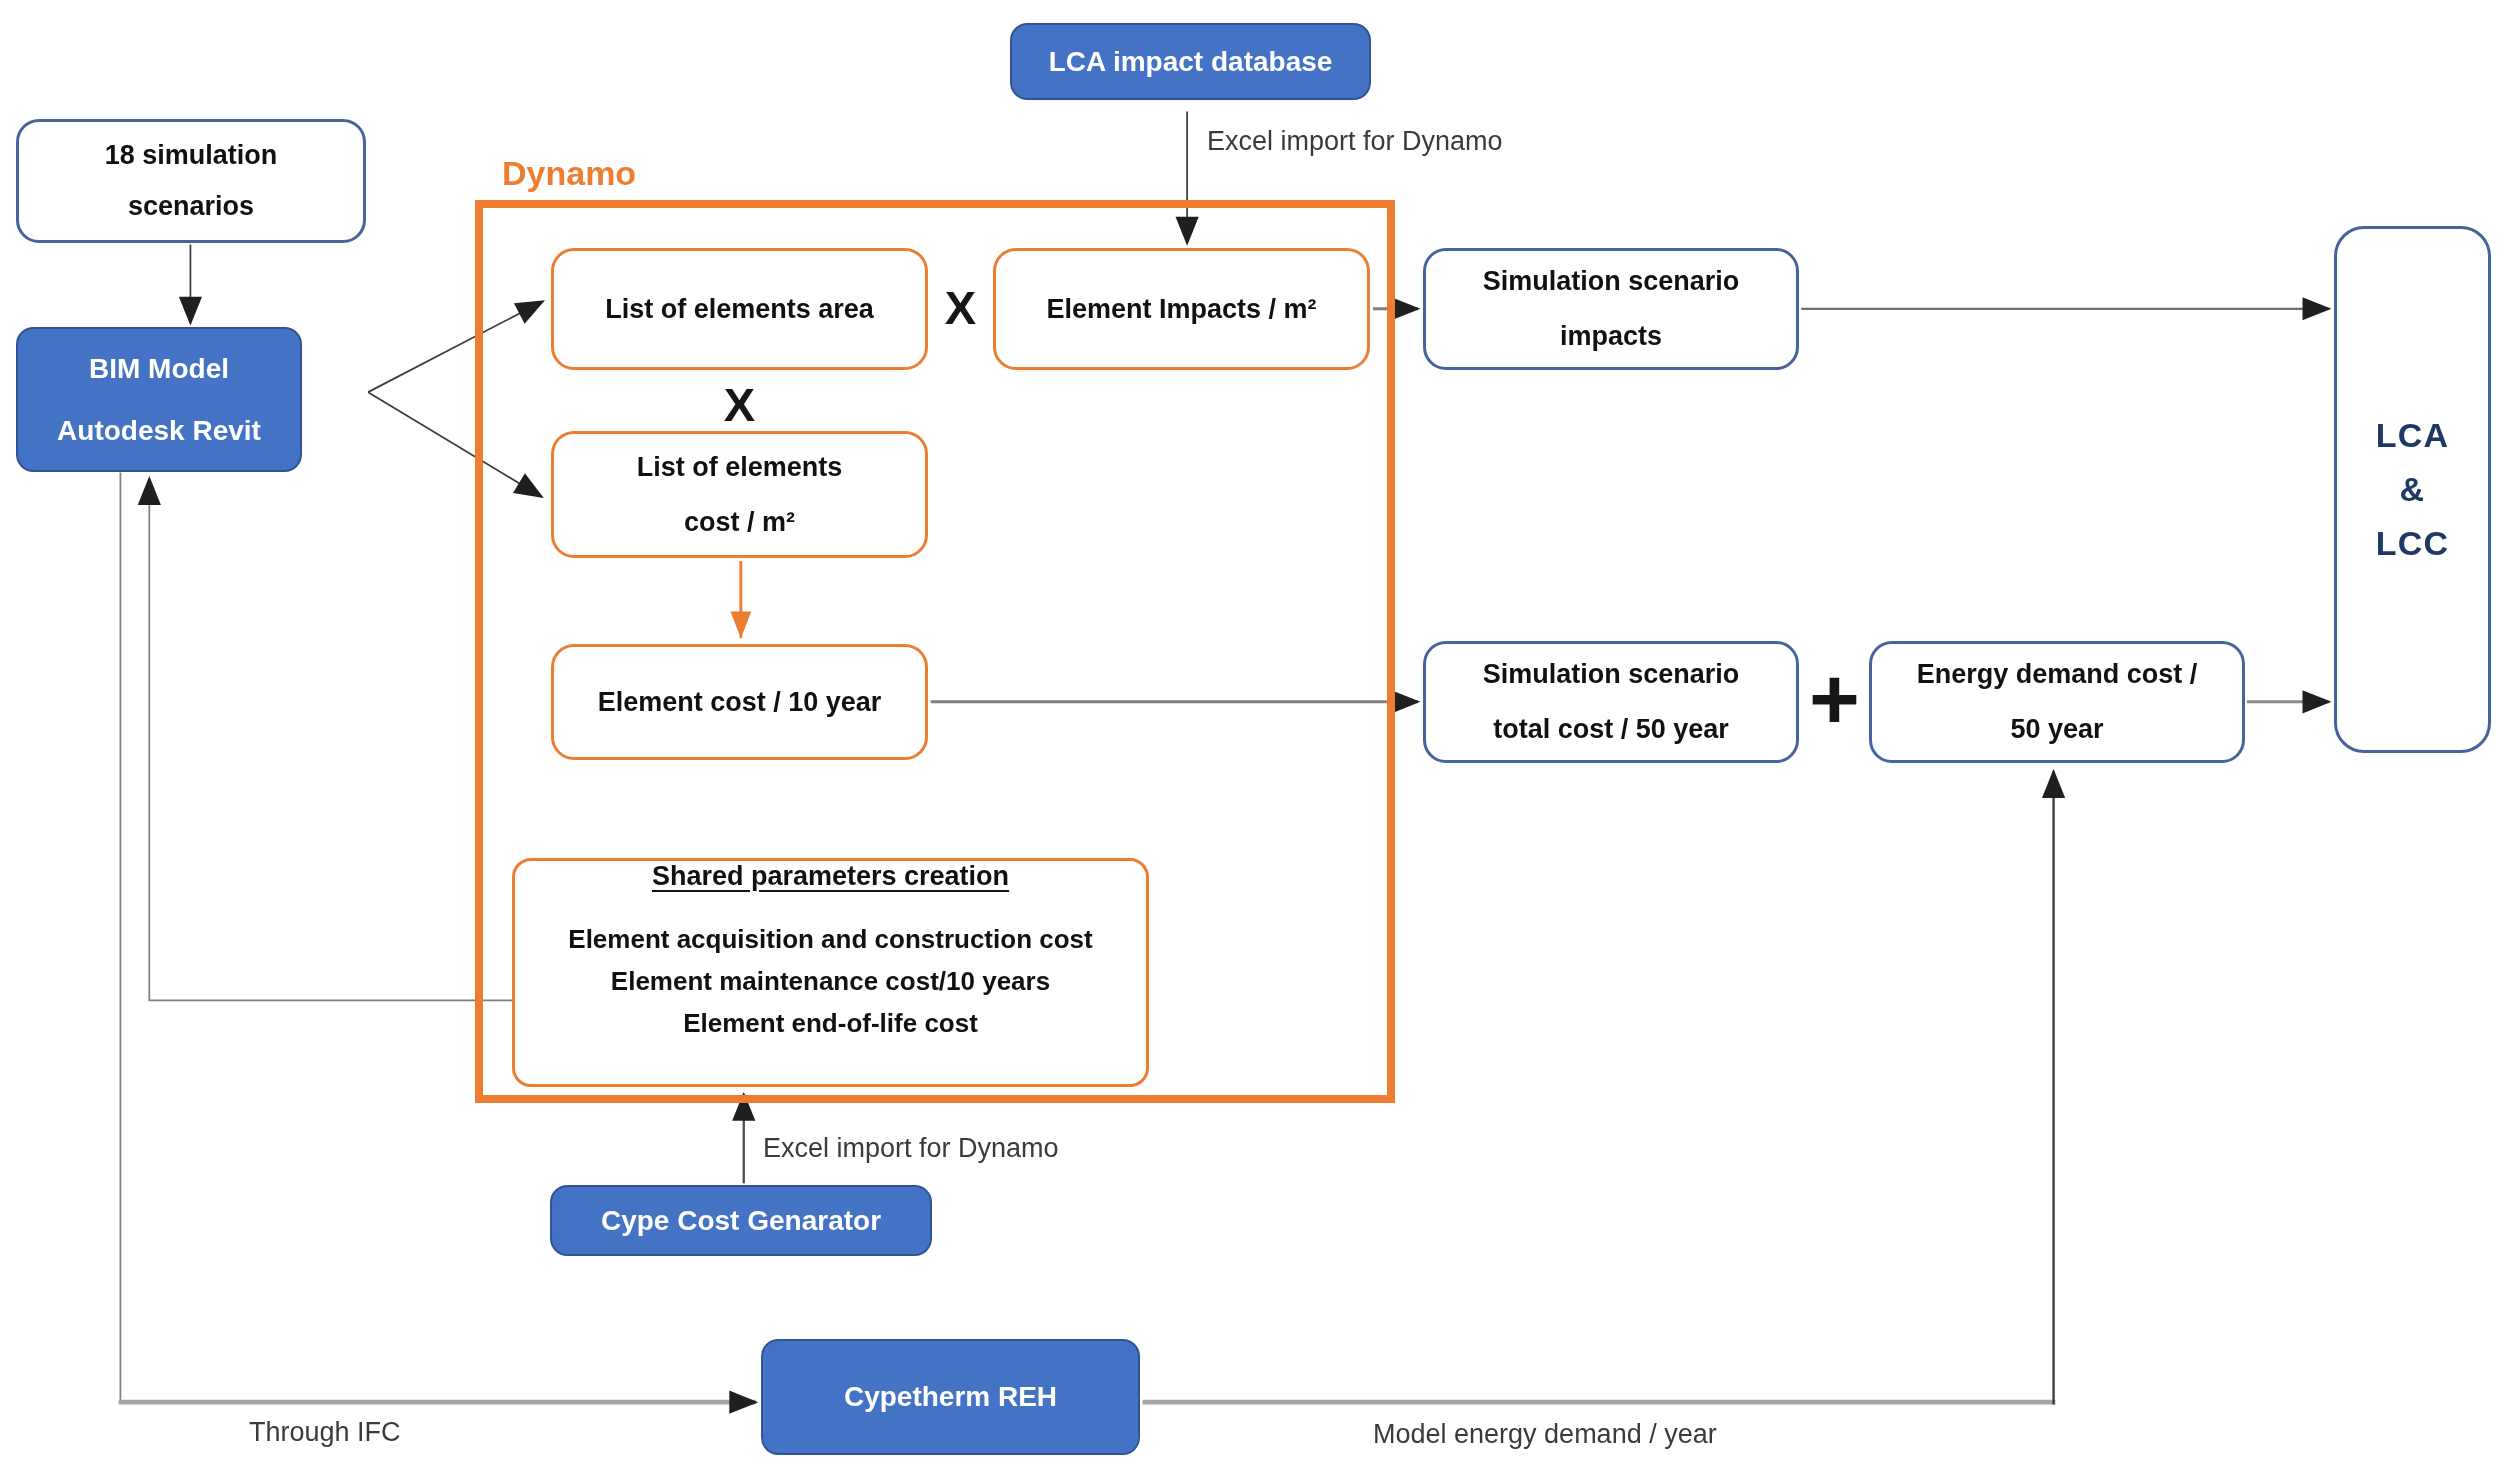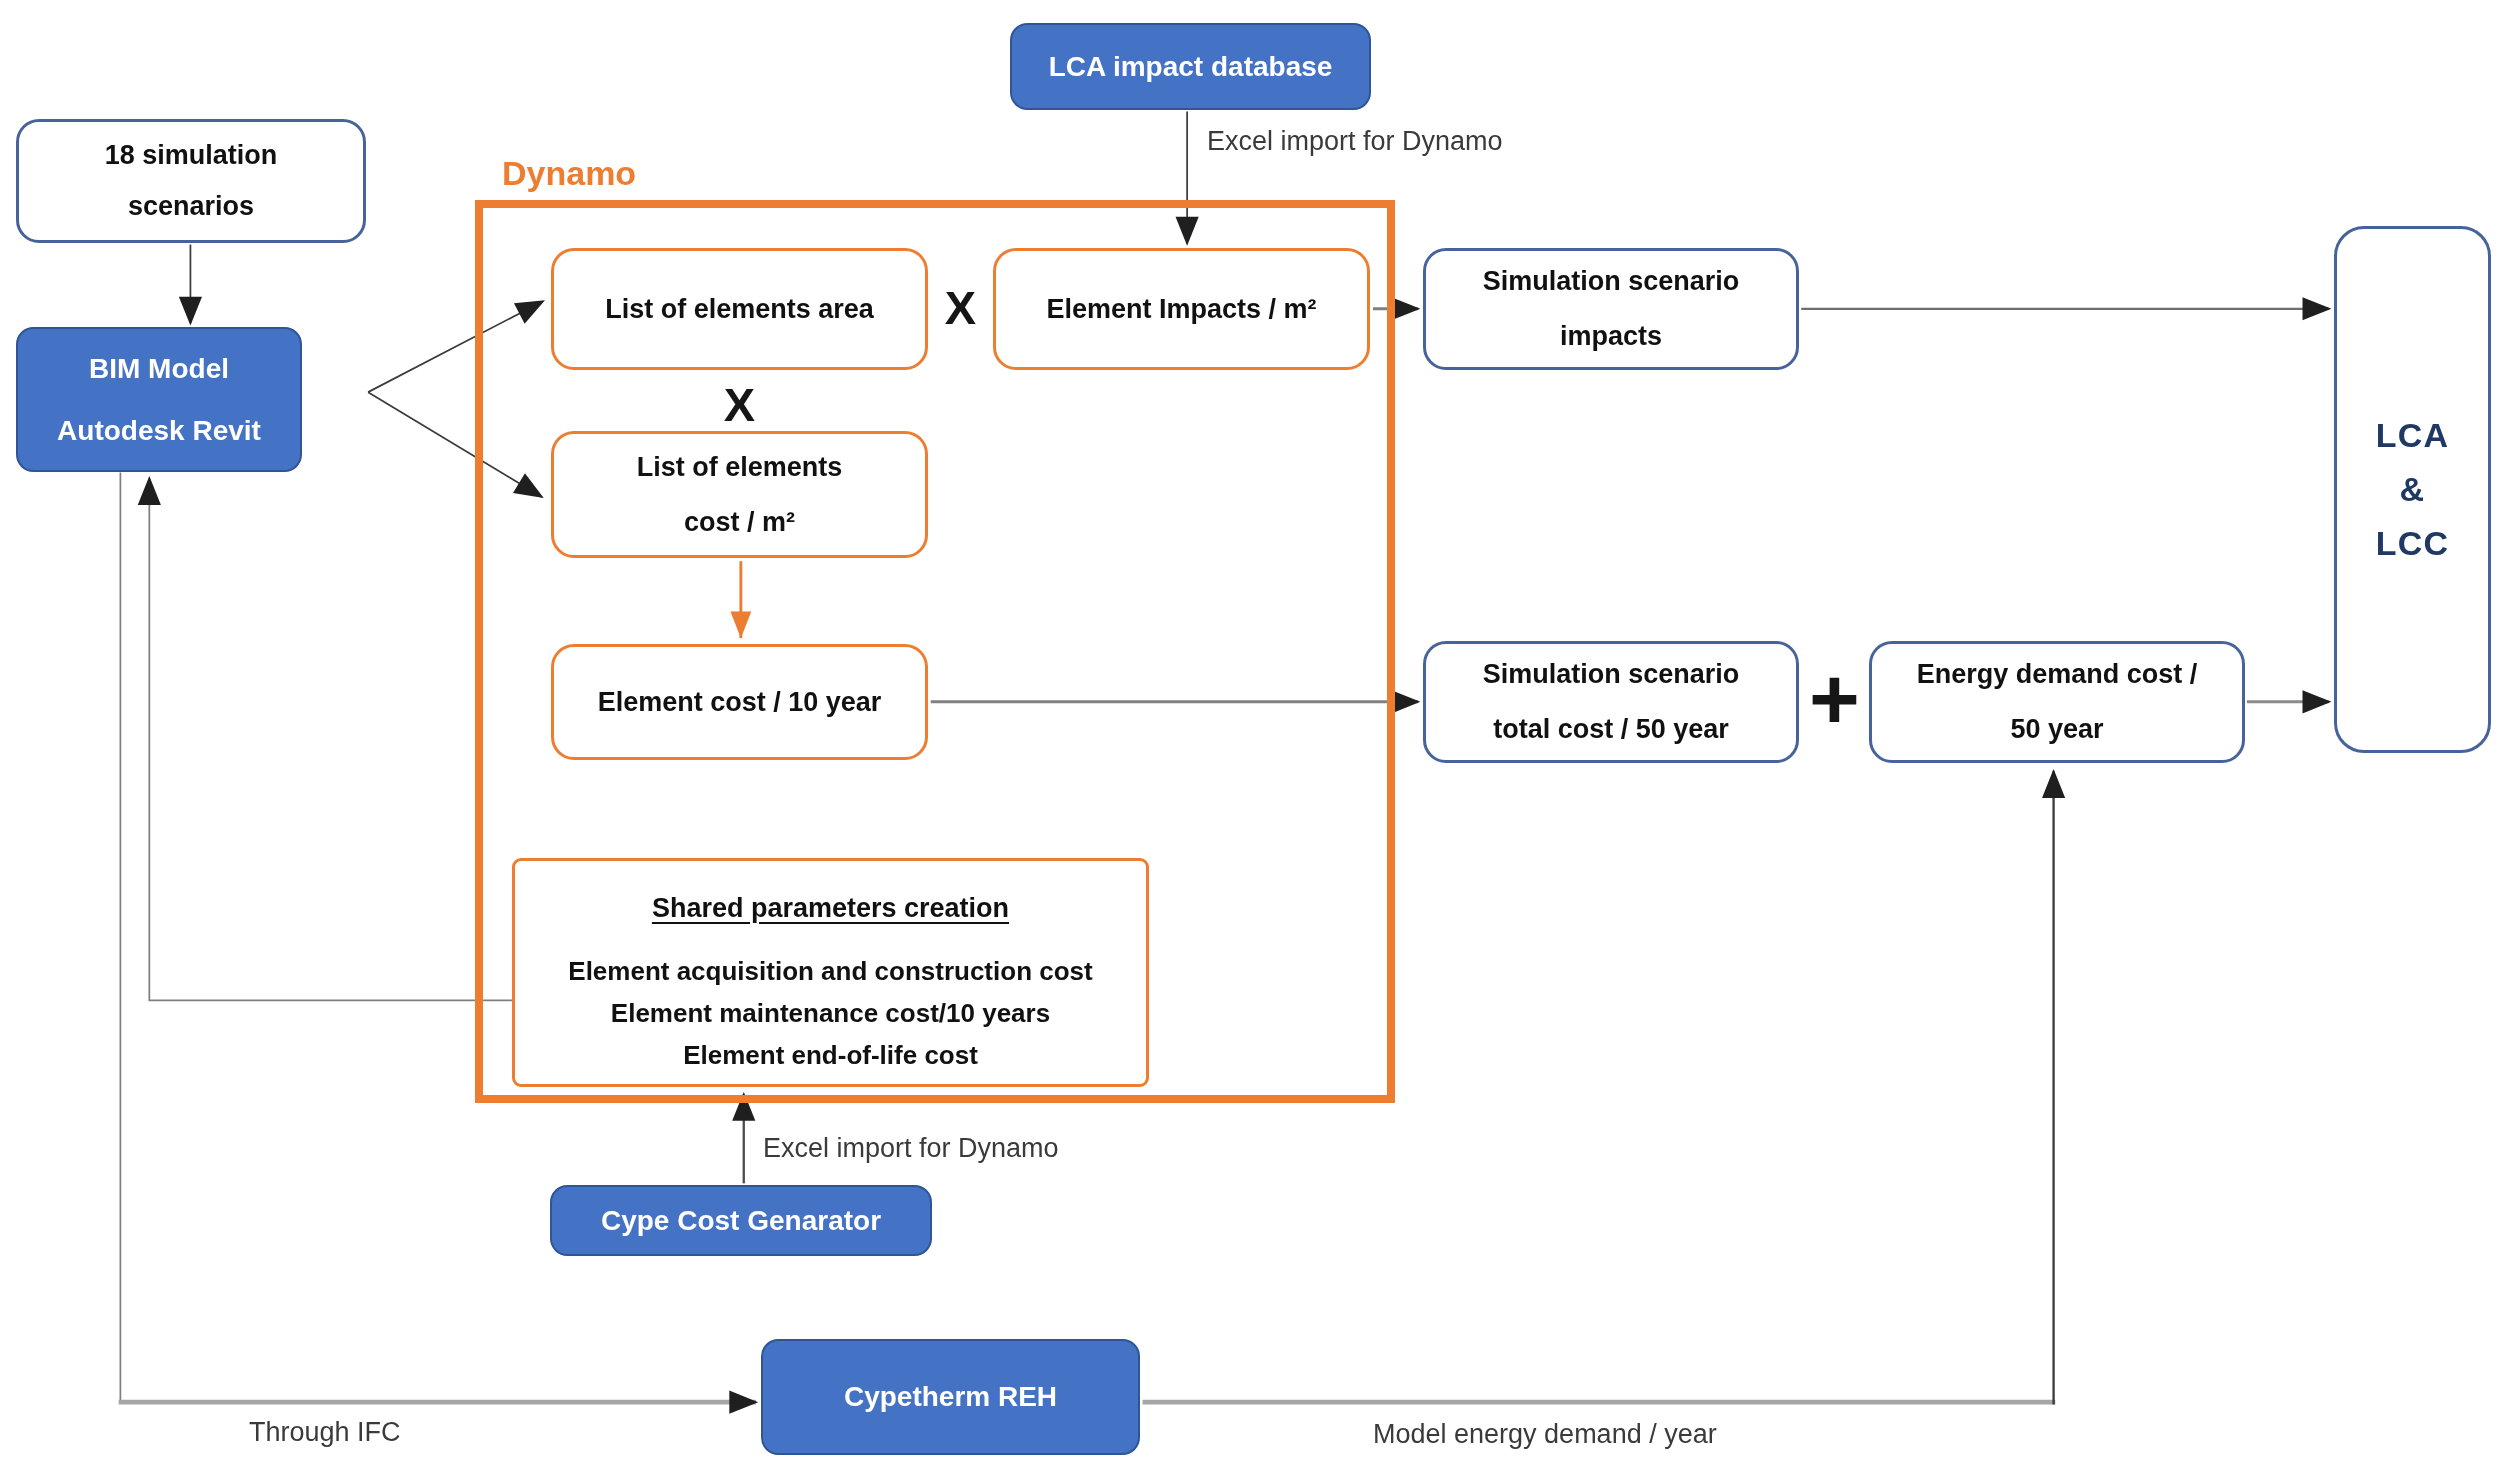--- a/index.html
+++ b/index.html
@@ -29,21 +29,21 @@
   .lca-box { font-size: 34px; color: var(--navy); letter-spacing: 1.2px; }
 
   .operator { position: absolute; display: flex; align-items: center; justify-content: center;
               color: #161616; }
   .op-x    { font-size: 47px; font-weight: 800; }
   .op-plus { font-size: 87px; font-weight: 700; }
 
   .edge-label { position: absolute; font-size: 27px; font-weight: 400; color: #3a3a3a;
                 white-space: nowrap; }
 
-  .shared-box { justify-content: flex-start; padding-top: 32px; border-radius: 9px; }
+  .shared-box { justify-content: flex-start; border-radius: 19px; }
   .shared-title { font-size: 27px; font-weight: bold; text-decoration: underline;
                   text-underline-offset: 5.2px; margin-bottom: 25.5px; }
   .shared-item { font-size: 26px; font-weight: bold; line-height: 1.62; }
 
   .gap-lg { row-gap: 30px; }
   .gap-md { row-gap: 24px; align-items: center; }
   .gap-sm { row-gap: 20px; }
   .lca-gap { row-gap: 37px; gap: 15px; }
 </style>
 </head>
@@ -74,21 +74,21 @@
     <polyline points="885,1728 258,1728 258,826" fill="none" style="stroke:var(--connector_gray)" stroke-width="3" marker-end="url(#ahb)"></polyline>
     <line x1="208" y1="816" x2="208" y2="2420" style="stroke:var(--connector_gray)" stroke-width="3"></line>
     <line x1="205" y1="2422" x2="1306" y2="2422" style="stroke:var(--connector_light)" stroke-width="8" marker-end="url(#ahb)"></line>
     <line x1="1974" y1="2422" x2="3551" y2="2422" style="stroke:var(--connector_light)" stroke-width="8"></line>
     <line x1="3548" y1="2426" x2="3548" y2="1332" stroke="#3a3a3a" stroke-width="4" marker-end="url(#ahb)"></line>
   </svg>
 
   <div class="dynamo-frame" style="left:475px; top:200px; width:920px; height:903px;"></div>
   <div class="dynamo-title" style="left:502px; top:142px;">Dynamo</div>
 
-  <div class="node blue-fill" style="left:1010px; top:23px; width:361px; height:87px;">
+  <div class="node blue-fill" style="left:1010px; top:23px; width:361px; height:77px;">
     <div>LCA impact database</div>
   </div>
 
   <div class="node white-blue gap-sm" style="left:16px; top:119px; width:350px; height:124px;">
     <div>18 simulation</div>
     <div>scenarios</div>
   </div>
 
   <div class="node blue-fill gap-lg" style="left:16px; top:327px; width:286px; height:145px;">
     <div>BIM Model</div>

